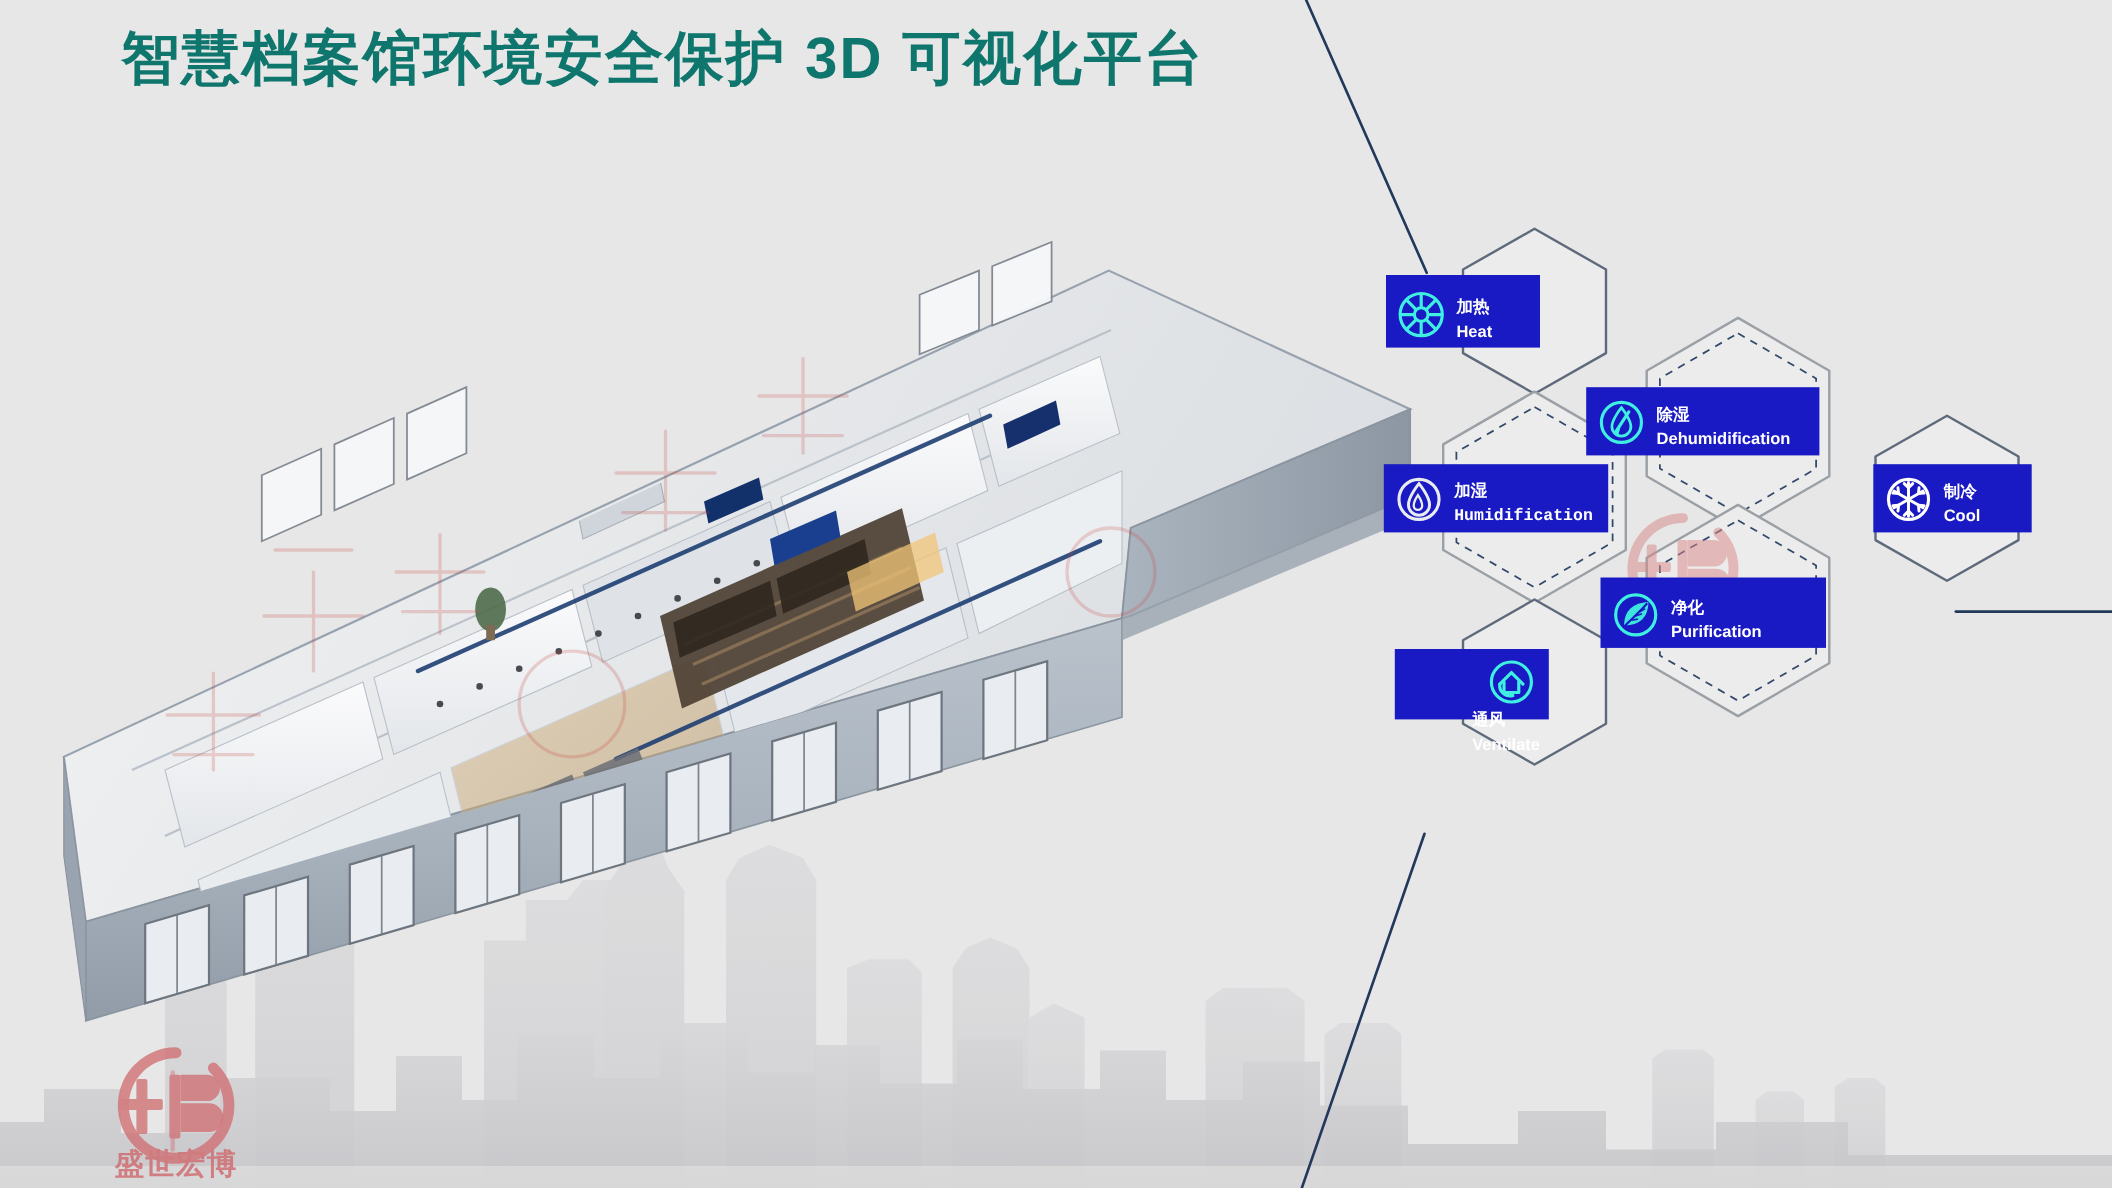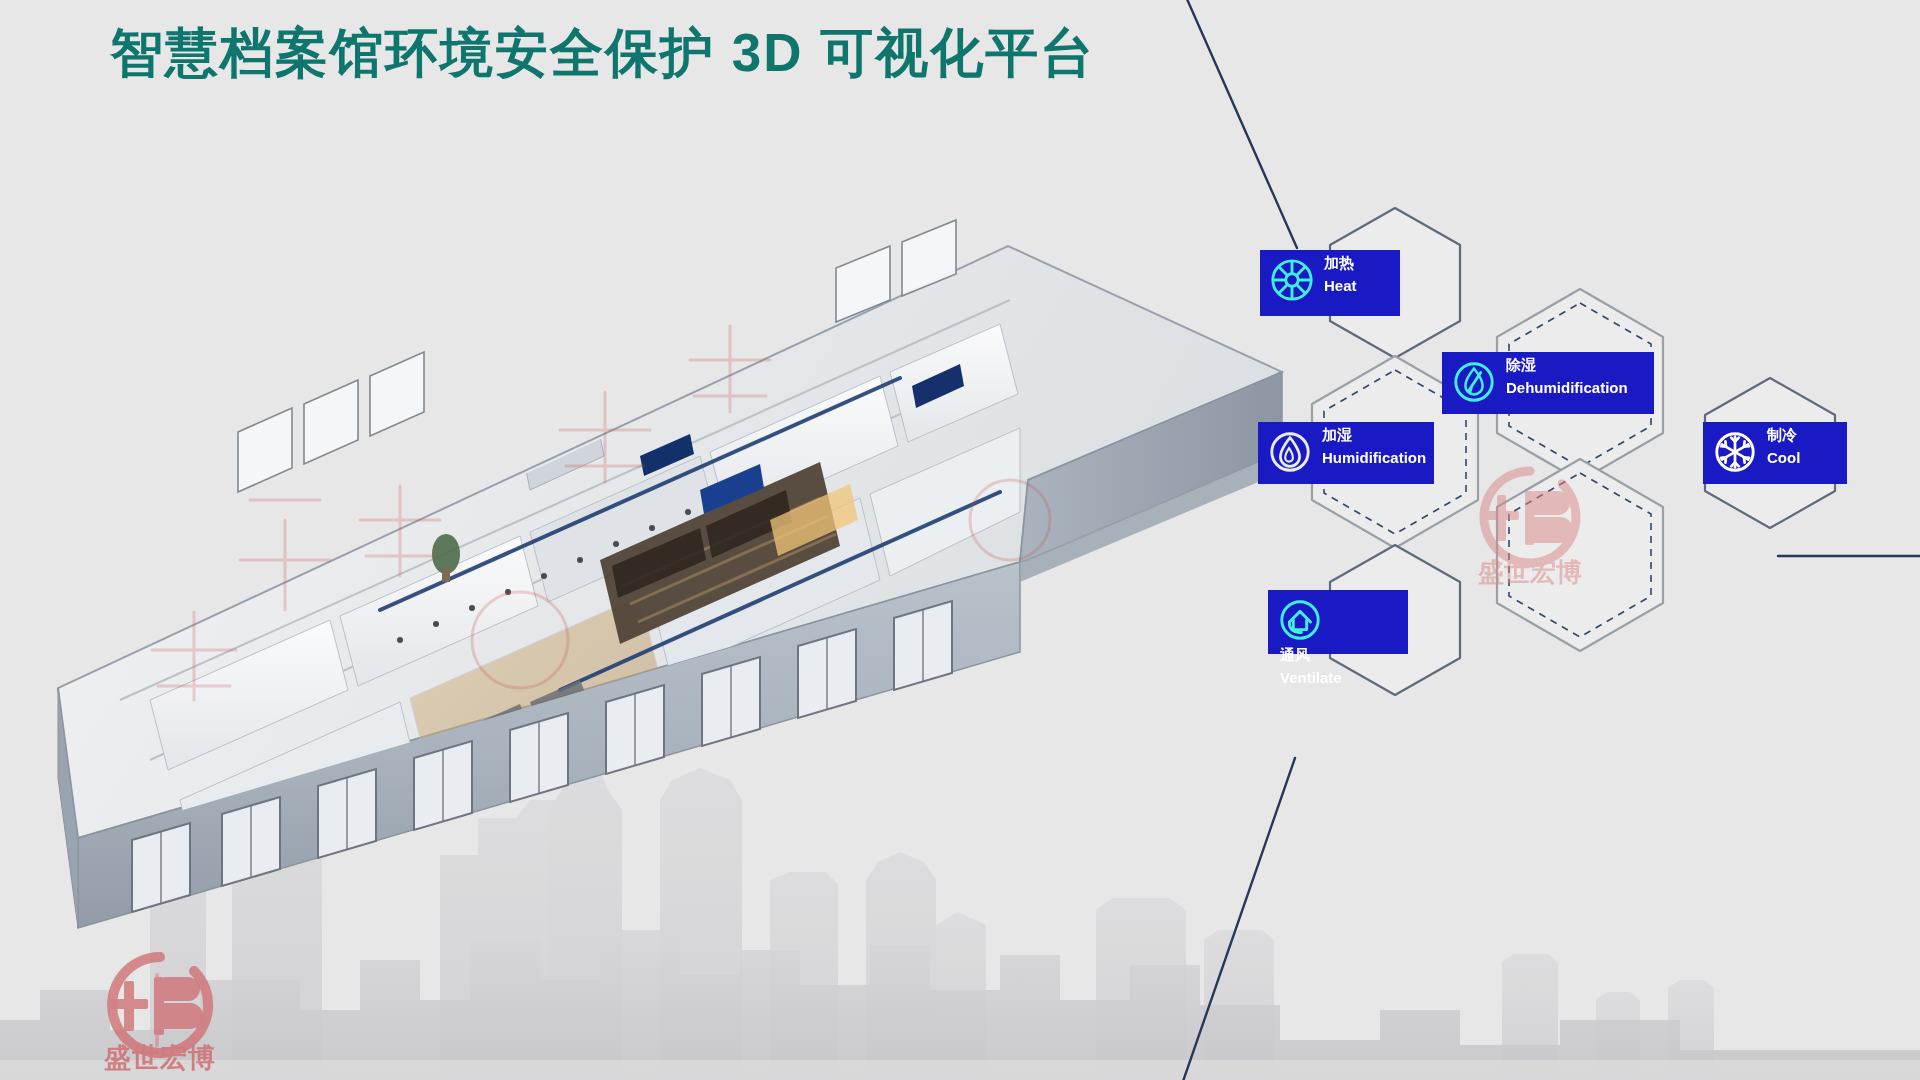--- a/index.html
+++ b/index.html
@@ -21,23 +21,23 @@
 
   
   .skyline,.bg-svg,.render-svg{position:absolute;left:0;top:0;}
 
   
   .hex-cluster{position:absolute;left:1210px;top:200px;width:710px;height:640px;}
 
   .badge{
     position:absolute;
     background:#1a1ac4;
-    display:flex;align-items:flex-start;
+    display:flex;align-items:flex-end;
     box-sizing:border-box;
-    padding:4px 20px 4px 6px;
+    padding:4px 8px 4px 6px;
     box-shadow:0 0 0 0 rgba(0,0,0,0);
   }
   .badge .b-icon{
     width:52px;height:52px;flex:0 0 52px;
     display:flex;align-items:center;justify-content:center;
   }
   .badge .b-text{
     margin-left:6px;display:flex;flex-direction:column;
     justify-content:center;line-height:1.25;
   }
@@ -363,21 +363,21 @@
           <path d="M18 34 L31 14" stroke="#3ff0e0" stroke-width="3" stroke-linecap="round"></path>
           <path d="M17 33 L23 29 L21 36 Z" fill="#3ff0e0"></path>
         </svg>
       </div>
       <div class="b-text">
         <span class="b-cn">除湿</span>
         <span class="b-en">Dehumidification</span>
       </div>
     </div>
 
-    <div class="badge" style="left:48px;top:222px;width:176px;height:62px;">
+    <div class="badge" style="left:48px;top:222px;width:204px;height:62px;font-family:Liberation Mono, monospace;">
       <div class="b-icon">
         <svg width="46" height="46" viewBox="0 0 48 48">
           <circle cx="24" cy="24" r="19" fill="none" stroke="#e9ecef" stroke-width="3"></circle>
           <path d="M24 9 C24 9 34 21 34 29 a10 10 0 0 1 -20 0 C14 21 24 9 24 9 Z" fill="none" stroke="#e9ecef" stroke-width="2.8"></path>
           <path d="M23 20 C23 20 27 26 27 30 a4 4 0 0 1 -8 0 C19 26 23 20 23 20 Z" fill="none" stroke="#e9ecef" stroke-width="2.2"></path>
         </svg>
       </div>
       <div class="b-text">
         <span class="b-cn">加湿</span>
         <span class="b-en">Humidification</span>
@@ -406,20 +406,38 @@
               <path d="M33.4 18.5 L34 13"></path>
           </g>
         </svg>
       </div>
       <div class="b-text">
         <span class="b-cn">制冷</span>
         <span class="b-en">Cool</span>
       </div>
     </div>
 
+    <div class="badge" style="left:245px;top:325px;width:205px;height:64px;">
+      <div class="b-icon">
+        <svg width="46" height="46" viewBox="0 0 48 48">
+          <circle cx="24" cy="24" r="19" fill="none" stroke="#3ff0e0" stroke-width="3"></circle>
+          <path d="M13 34 C13 20 22 12 36 12 C36 26 28 34 13 34 Z" fill="#3ff0e0" opacity="0.95"></path>
+          <path d="M13 35 C20 28 28 21 35 13" stroke="#1a1ac4" stroke-width="2" fill="none"></path>
+          <g stroke="#1a1ac4" stroke-width="1.5" fill="none">
+            <path d="M20 29 L26 28"></path>
+              <path d="M24 25 L30 23"></path>
+              <path d="M28 21 L33 18"></path>
+          </g>
+        </svg>
+      </div>
+      <div class="b-text">
+        <span class="b-cn">净化</span>
+        <span class="b-en">Purification</span>
+      </div>
+    </div>
 
     <div class="badge" style="left:58px;top:390px;width:140px;height:64px;flex-direction:column;">
       <div class="b-icon">
         <svg width="46" height="46" viewBox="0 0 48 48">
           <circle cx="24" cy="24" r="19" fill="none" stroke="#3ff0e0" stroke-width="3"></circle>
           <path d="M13 26 L24 15 L35 26" fill="none" stroke="#3ff0e0" stroke-width="3" stroke-linecap="round" stroke-linejoin="round"></path>
           <path d="M17 24 L17 34 L31 34 L31 24" fill="none" stroke="#3ff0e0" stroke-width="3" stroke-linecap="round" stroke-linejoin="round"></path>
           <path d="M13 26 C12 33 18 38 25 37" fill="none" stroke="#3ff0e0" stroke-width="3" stroke-linecap="round"></path>
           <path d="M26 33 L27 38 L21 37 Z" fill="#3ff0e0"></path>
         </svg>

